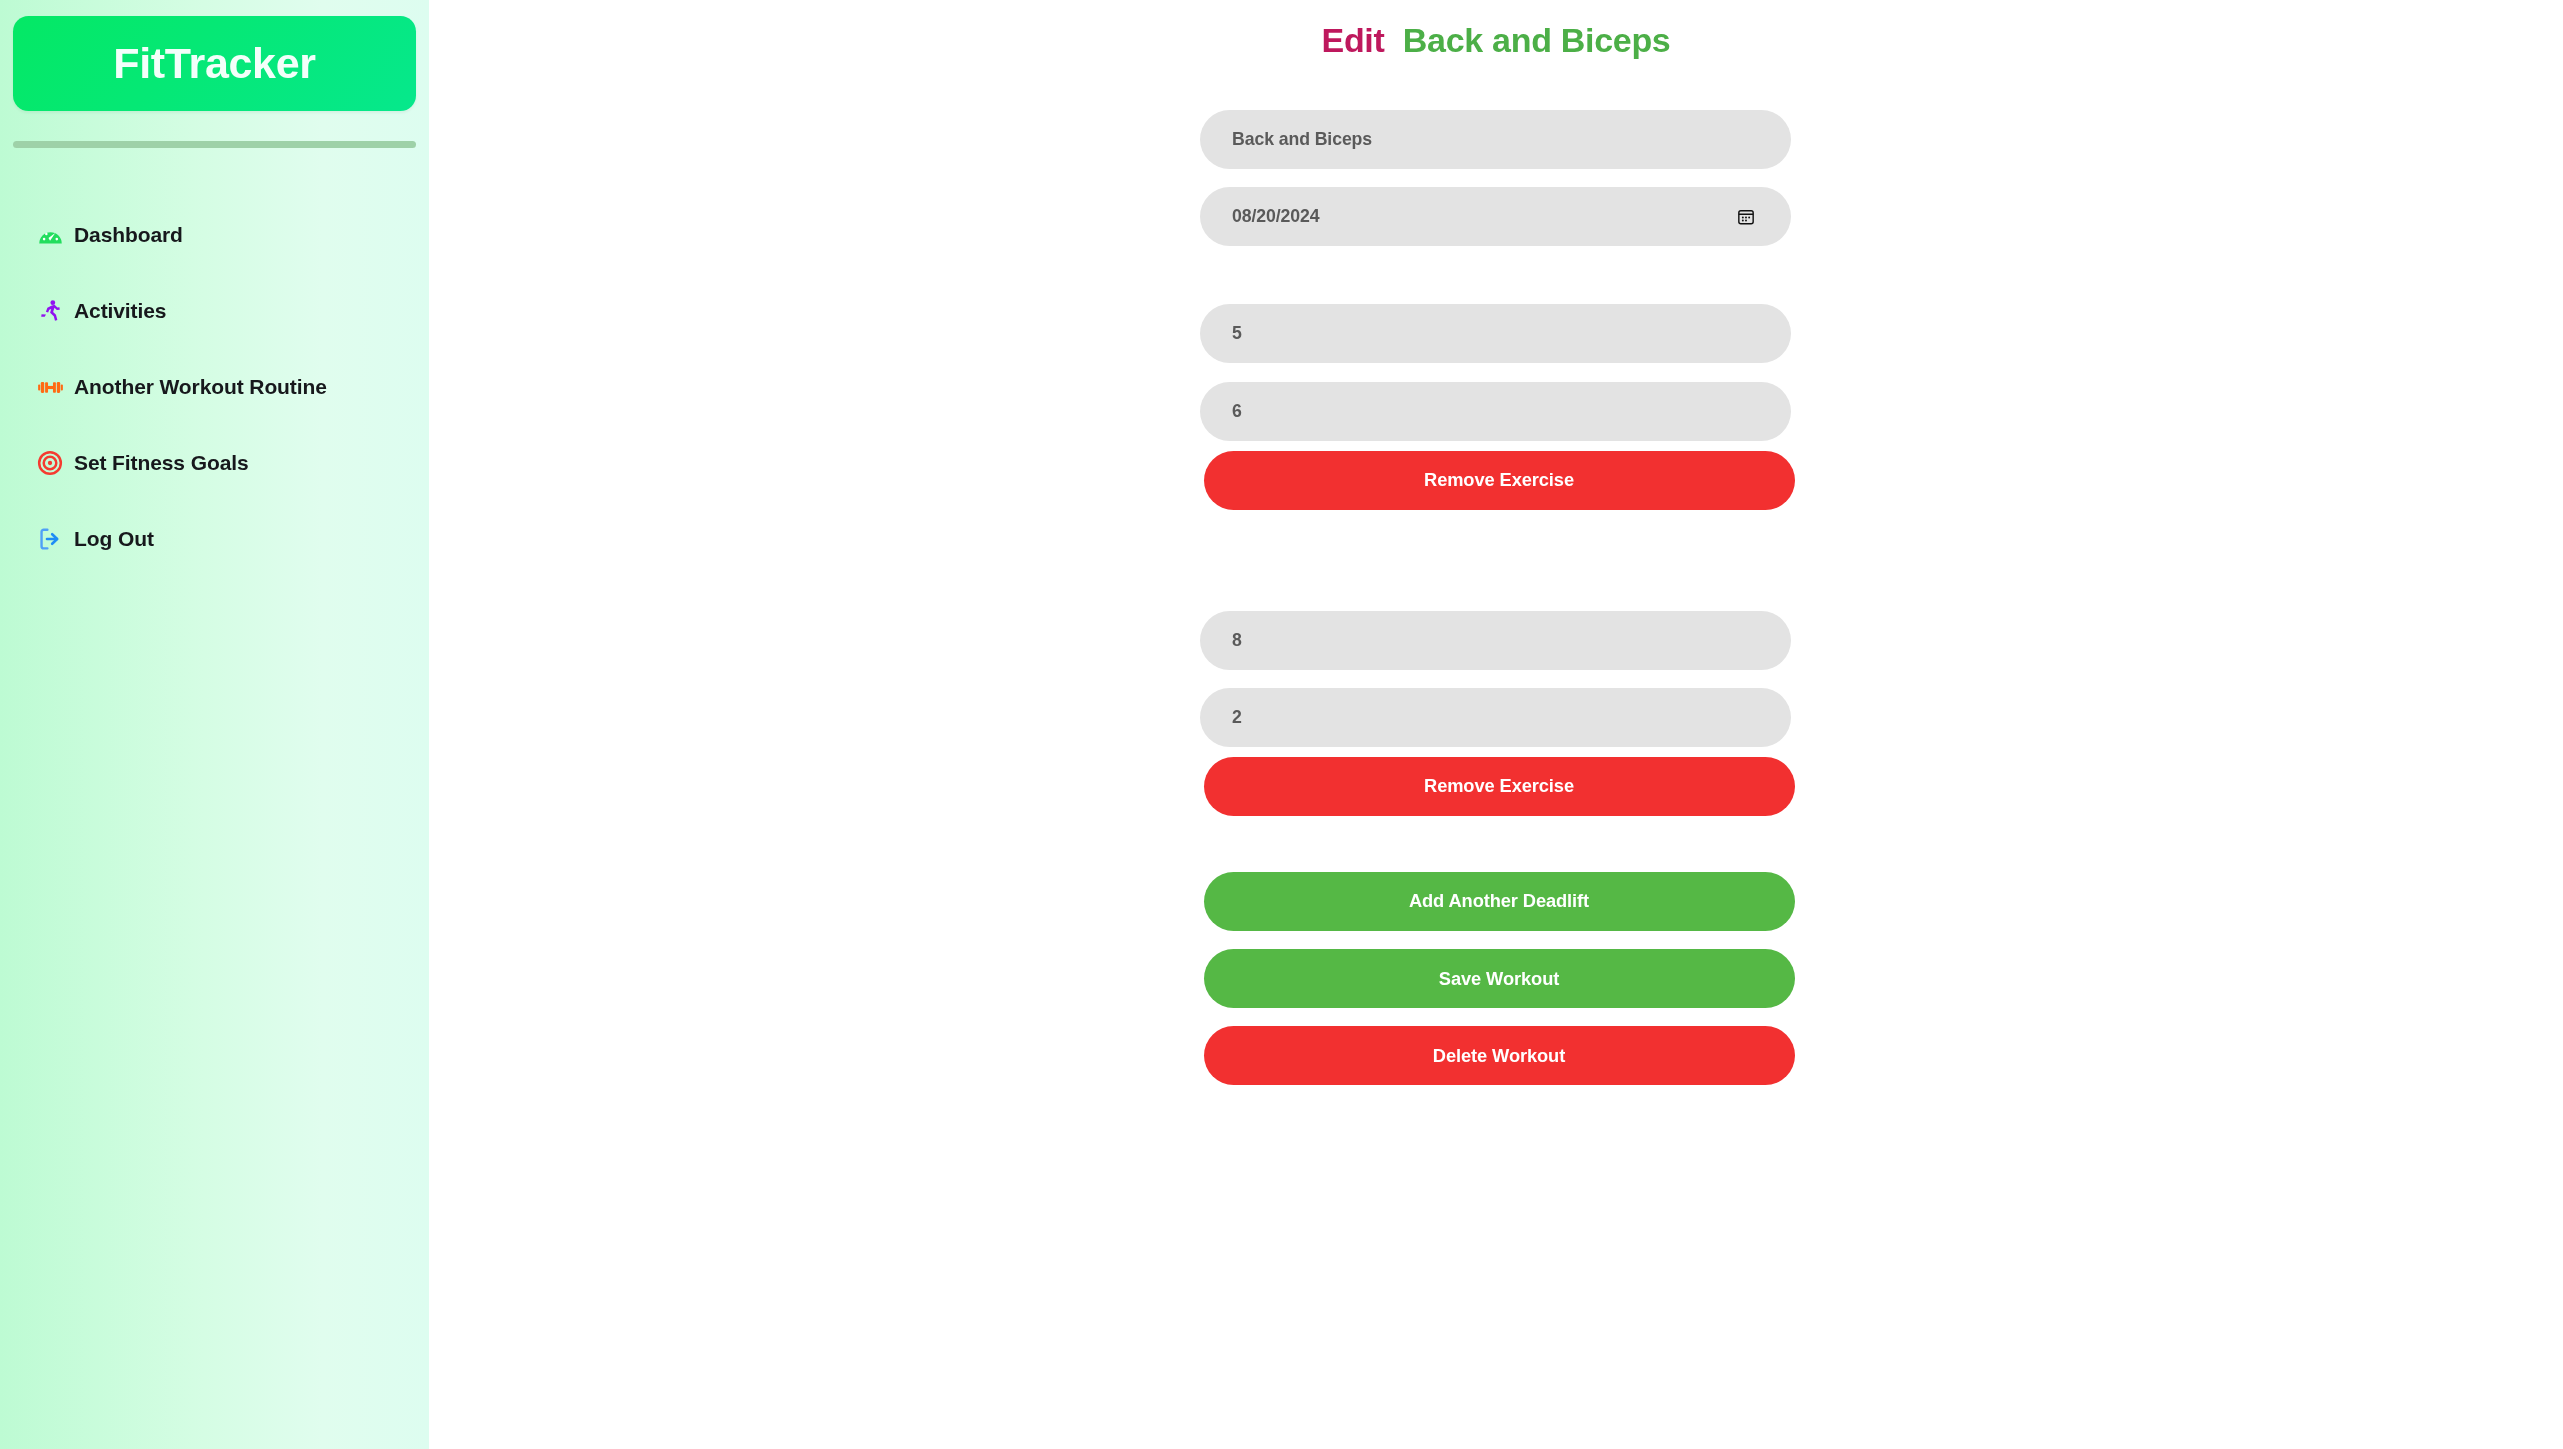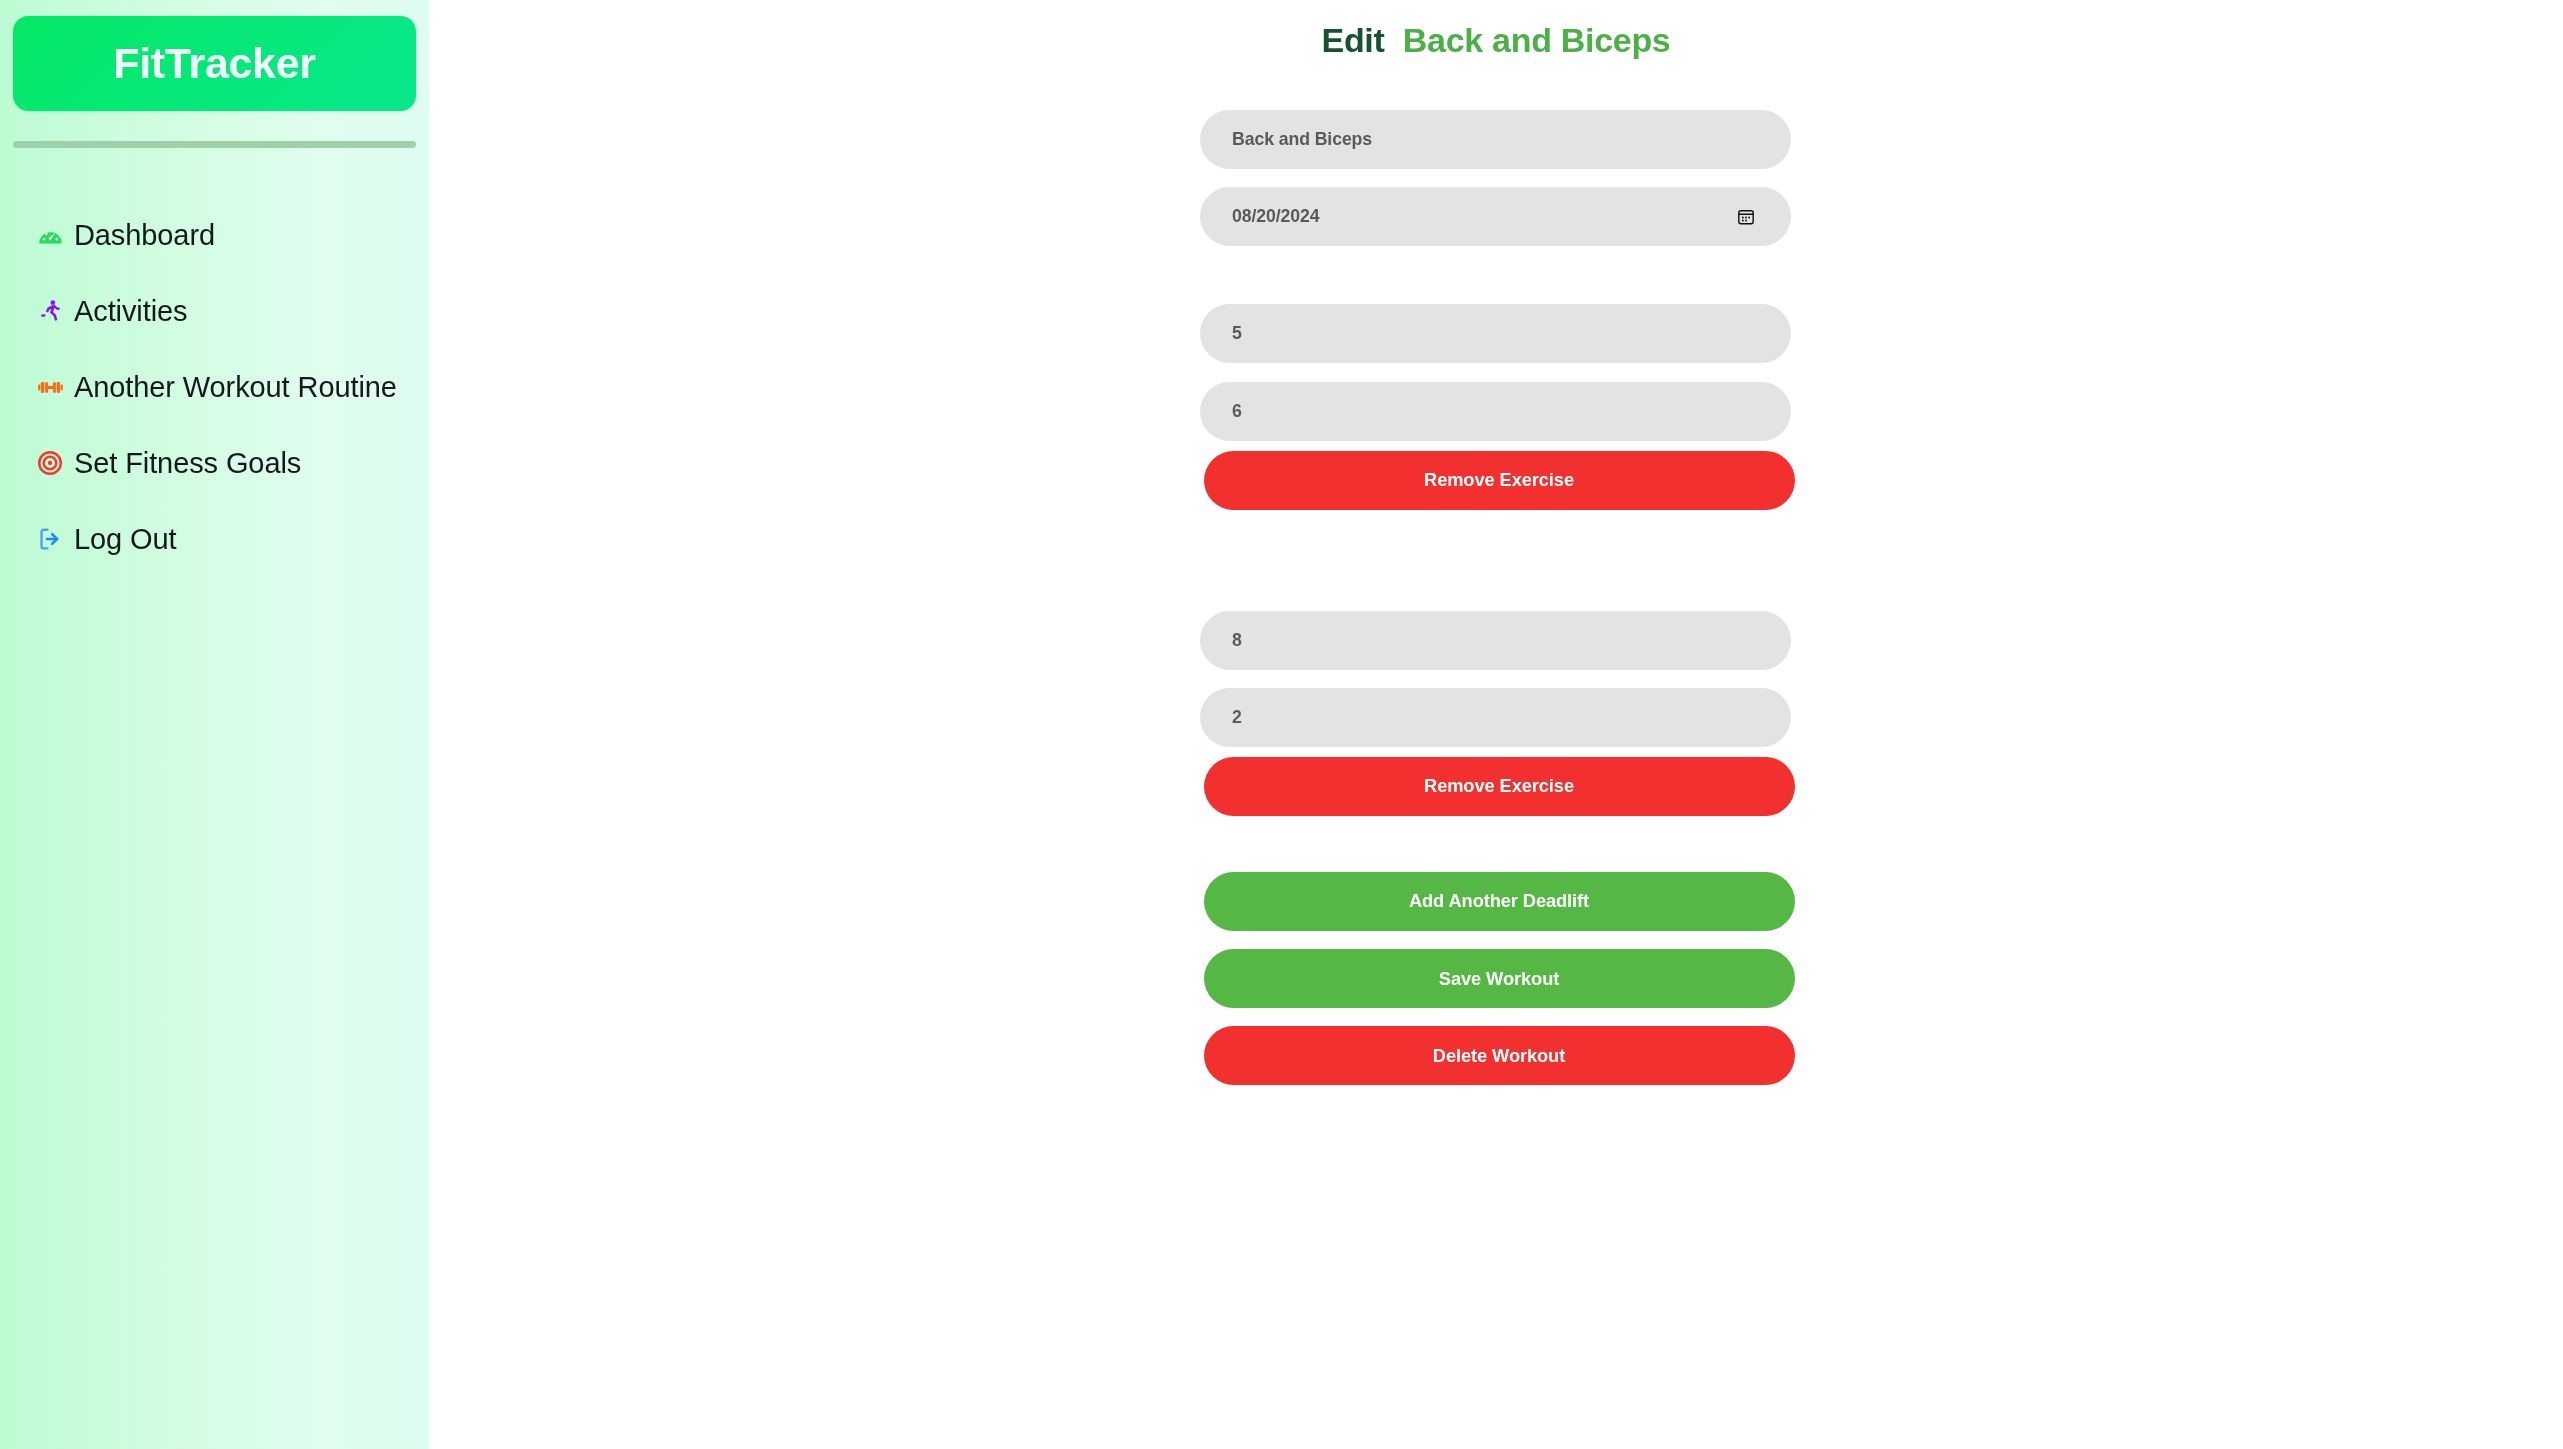--- a/index.html
+++ b/index.html
@@ -71,22 +71,22 @@
   .nav-icon {
     width: 37px;
     flex: 0 0 37px;
     display: flex;
     align-items: center;
     justify-content: flex-start;
   }
   .nav-icon svg { display: block; }
 
   .nav-label {
-    font-size: 29px;
-    font-weight: normal;
+    font-size: 21px;
+    font-weight: bold;
     color: #17181c;
     letter-spacing: -0.1px;
     white-space: nowrap;
   }
 
   
   .main {
     flex: 1 1 auto;
     position: relative;
     height: 1449px;
@@ -96,21 +96,21 @@
   .page-title {
     position: absolute;
     left: 0;
     right: 0;
     top: 21px;
     text-align: center;
     font-size: 34px;
     font-weight: bold;
     letter-spacing: -0.3px;
   }
-  .title-edit { color: #14532d; }
+  .title-edit { color: #be185d; }
   .title-name { color: #4caf47; }
 
   .form {
     position: absolute;
     left: 771px;
     top: 110px;
     width: 591px;
   }
 
   .field {

